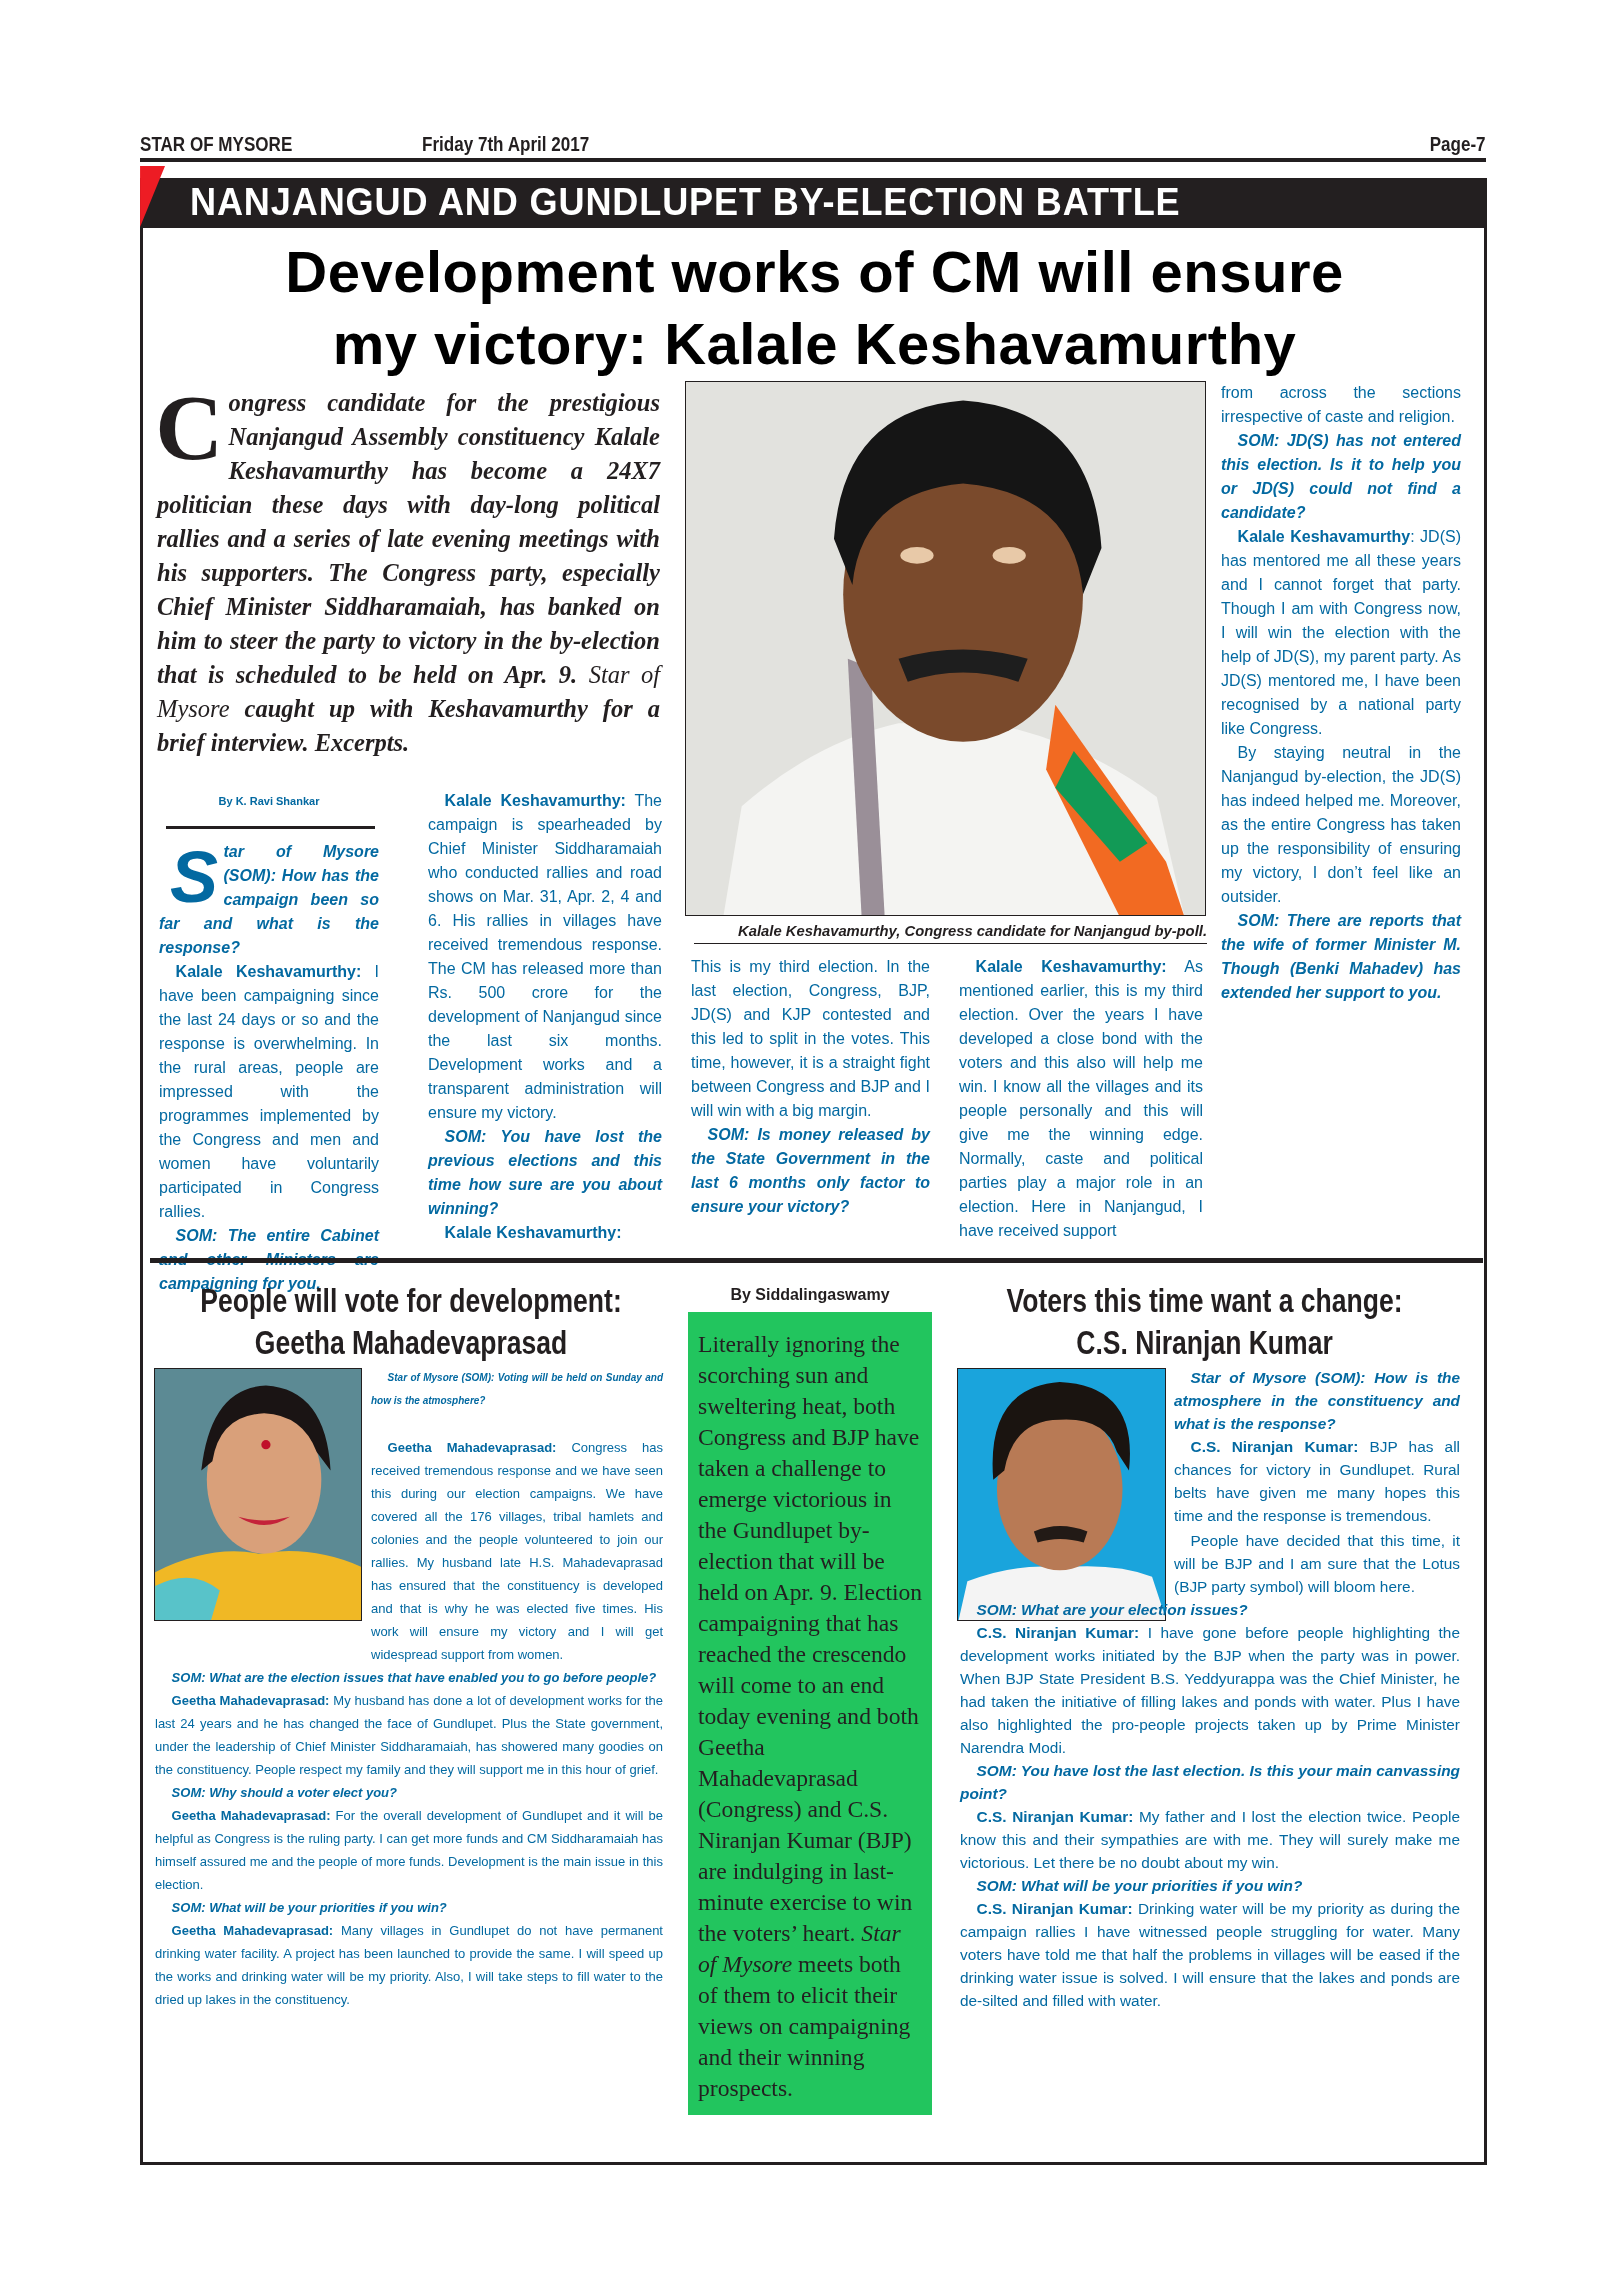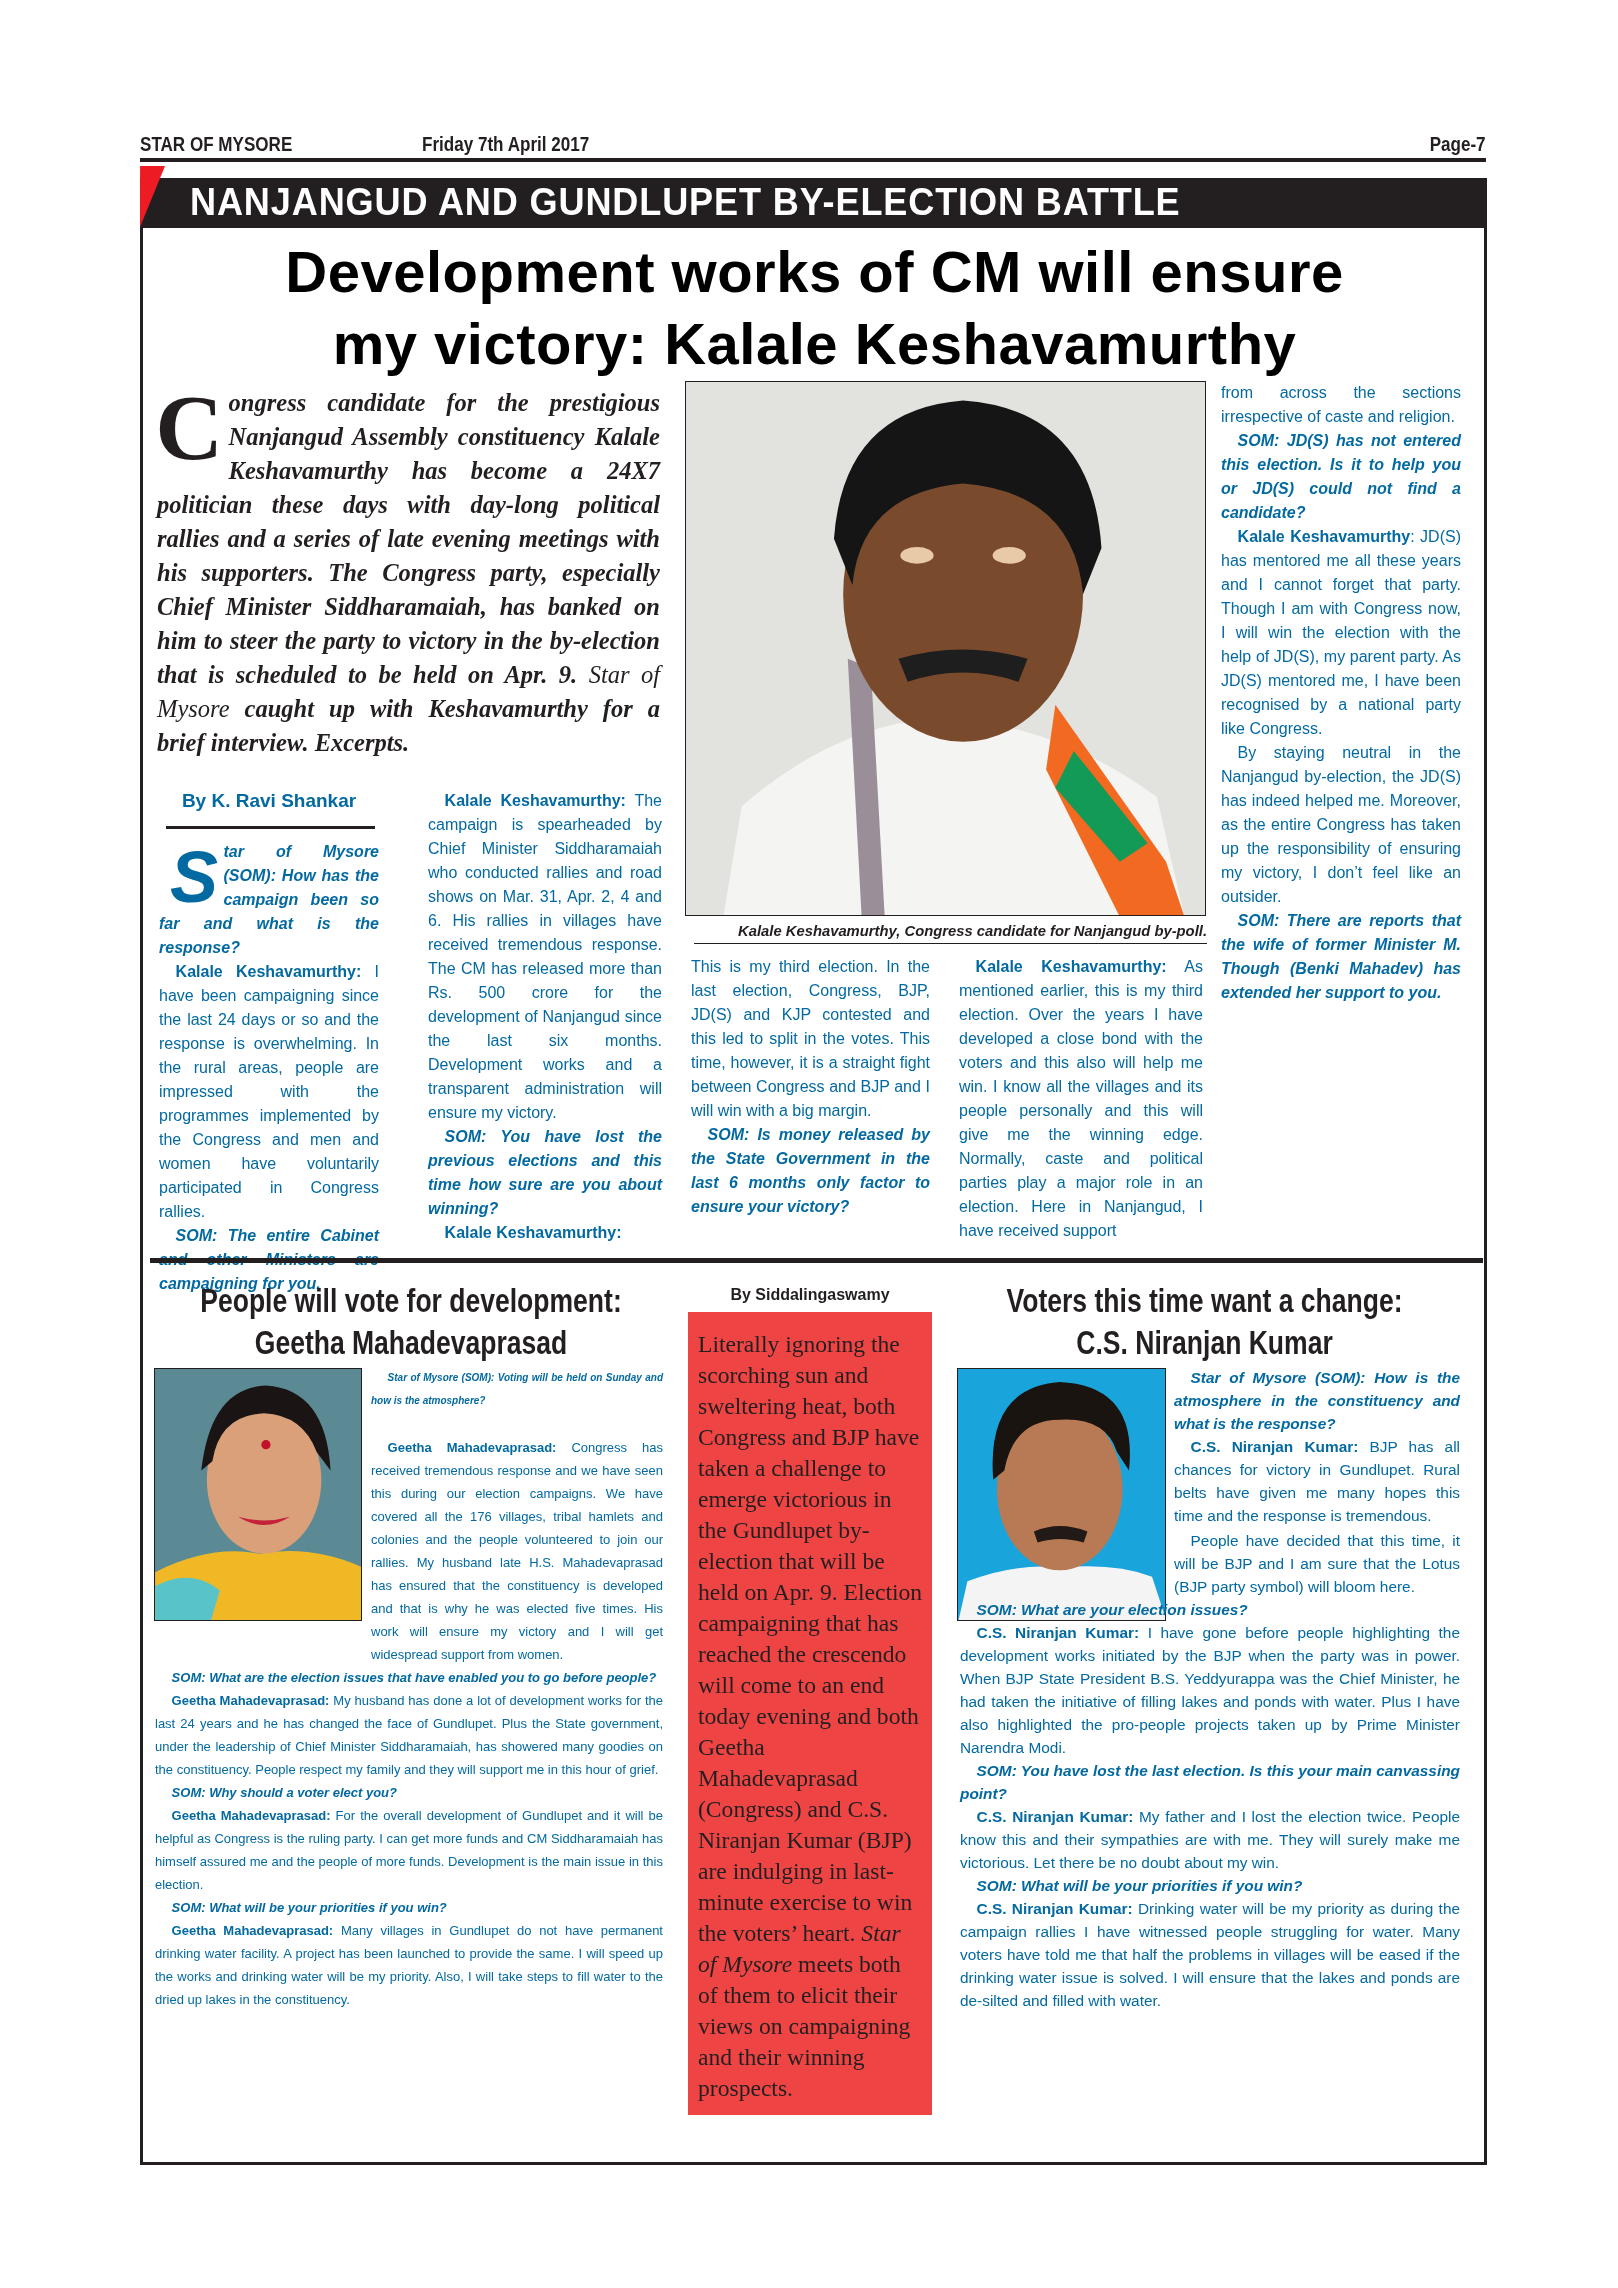--- a/index.html
+++ b/index.html
@@ -20,35 +20,35 @@
 
   .intro { position: absolute; left: 157px; top: 386px; width: 503px; font-family: "Liberation Serif", serif; font-style: italic; font-weight: bold; font-size: 24.5px; line-height: 34px; text-align: justify; color: #231f20; }
   .intro .dropcap { float: left; font-family: "Liberation Serif", serif; font-style: normal; font-weight: bold; font-size: 94px; line-height: 70px; margin: 5.5px 5.5px 0 -1.8px; }
   .intro .regular { font-weight: normal; }
 
   .col { position: absolute; font-size: 16px; line-height: 24px; text-align: justify; color: #0369a1; }
   .col p { text-indent: 16.6px; }
   .col p.noindent { text-indent: 0; }
   .col .q { font-style: italic; font-weight: bold; }
   .col .spk { font-weight: bold; }
-  .byline { font-weight: bold; font-size: 19px; text-align: center; }
+  .byline { font-weight: bold; font-size: 11px; text-align: center; }
   .byline-rule { height: 2.8px; background: #231f20; margin: 13px 3.7px 11px 7.4px; }
   .som-drop { float: left; font-weight: bold; font-size: 72px; line-height: 57px; margin: 9.2px 5.5px 0 11px; font-family: "Liberation Sans", sans-serif; }
 
   .photo-main { position: absolute; left: 685px; top: 381px; width: 521px; height: 535px; border: 1.8px solid #231f20; background: linear-gradient(180deg, #e3e3df 0%, #e1e1dc 60%, #ececea 100%); overflow: hidden; }
   .caption-main { position: absolute; left: 694px; top: 923px; width: 513px; font-style: italic; font-weight: bold; font-size: 14.8px; text-align: right; padding-bottom: 3.7px; border-bottom: 1.8px solid #231f20; white-space: nowrap; }
 
   .section-rule { position: absolute; left: 150px; top: 1258px; width: 1333px; height: 4.6px; background: #231f20; }
 
   .sub-head { position: absolute; font-weight: bold; font-size: 34px; line-height: 42px; text-align: center; color: #231f20; transform: scaleX(0.78); transform-origin: center; white-space: nowrap; }
 
   .photo-geetha { position: absolute; left: 154px; top: 1368px; width: 208px; height: 253px; border: 1.8px solid #231f20; overflow: hidden; background: #3c7c8a; }
   .photo-niranjan { position: absolute; left: 957px; top: 1368px; width: 209px; height: 253px; border: 1.8px solid #231f20; overflow: hidden; background: #1aa4dc; }
 
-  .grey-box { position: absolute; left: 688px; top: 1312px; width: 244px; height: 803px; background: #ef4444; padding: 16.6px 9.2px 0 10px; font-family: "Liberation Serif", serif; font-size: 23.6px; line-height: 31px; color: #231f20; }
+  .grey-box { position: absolute; left: 688px; top: 1312px; width: 244px; height: 803px; background: #22c55e; padding: 16.6px 9.2px 0 10px; font-family: "Liberation Serif", serif; font-size: 23.6px; line-height: 31px; color: #231f20; }
   .grey-box .it { font-style: italic; }
 </style>
 </head>
 <body>
 
 <div class="masthead">
   <span class="paper">STAR OF MYSORE</span>
   <span class="date">Friday 7th April 2017</span>
   <span class="page">Page-7</span>
 </div>

